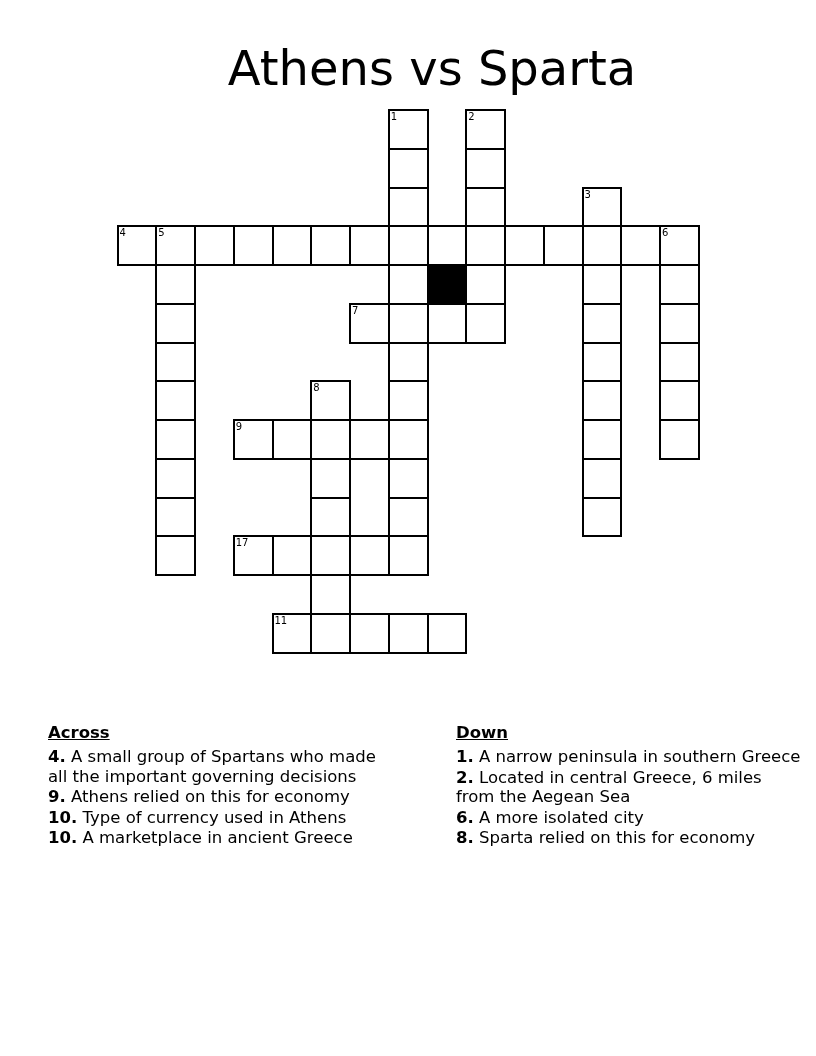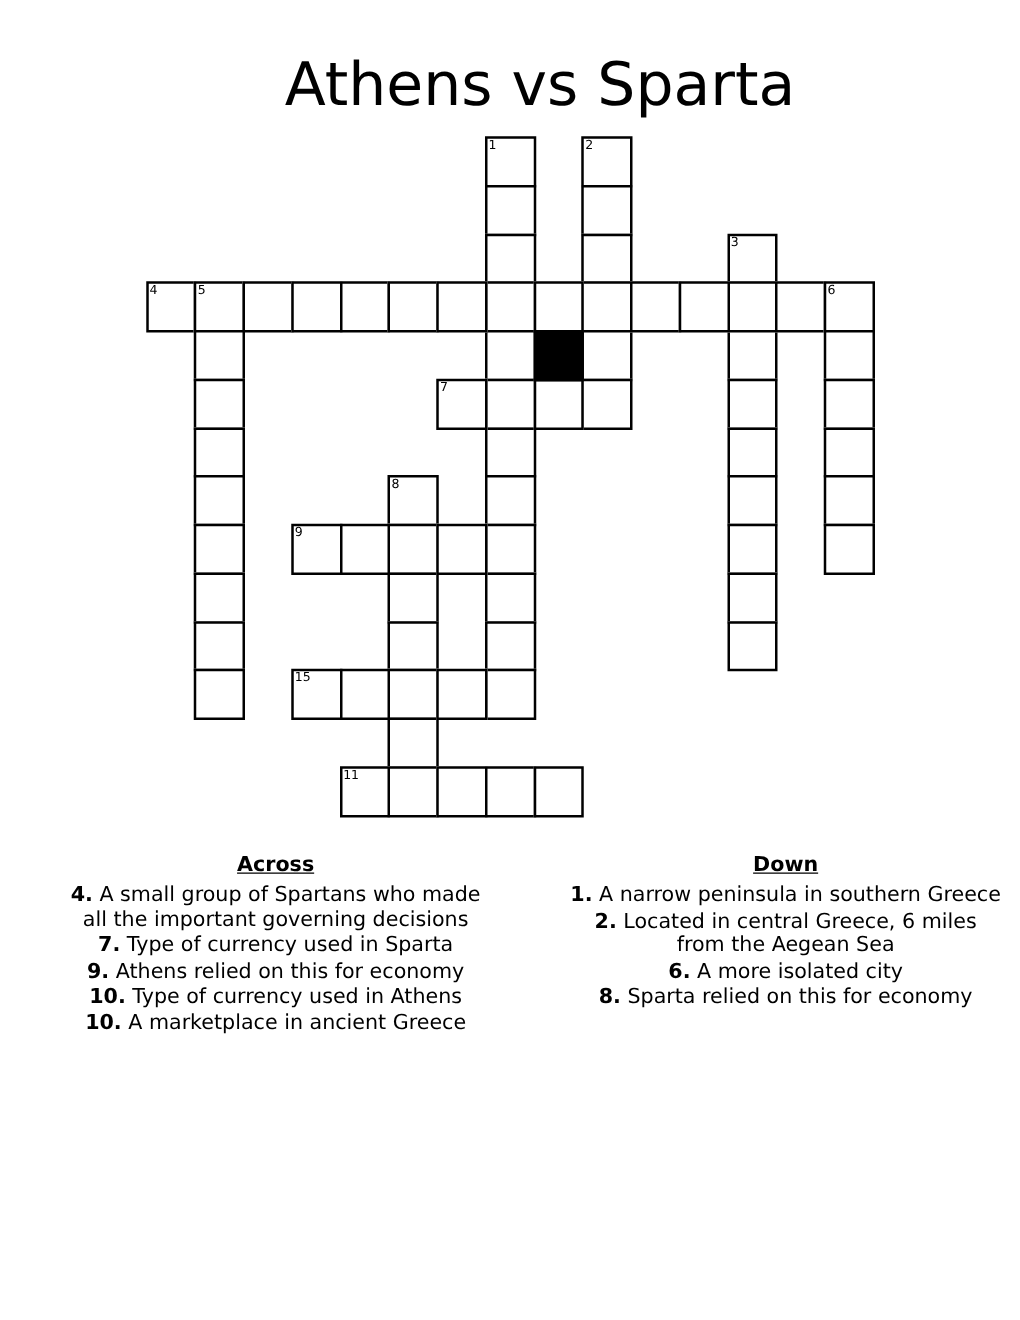--- a/index.html
+++ b/index.html
@@ -49,25 +49,24 @@
     .cell .num {
       position: absolute;
       left: 1px;
       top: 0px;
       font-size: 10px;
       line-height: 12px;
       font-family: "DejaVu Sans", "Liberation Sans", sans-serif;
     }
     .clues {
       position: absolute;
-      top: 682px;
+      top: 723px;
       width: 345px;
       font-size: 16.5px;
       line-height: 19.5px;
-      text-align: center;
     }
     .clues.across { left: 48px; }
     .clues.down { left: 412px; margin-left: 44px; }
     .clues h2 {
       font-size: 16.5px;
       font-weight: bold;
       text-decoration: underline;
       margin: 0 0 4px 0;
       line-height: 20px;
     }
@@ -160,37 +159,36 @@
     <div class="cell" style="left: 310.25px; top: 496.5px; width: 40.75px; height: 40.75px;"></div>
     <div class="cell" style="left: 310.25px; top: 535.25px; width: 40.75px; height: 40.75px;"></div>
     <div class="cell" style="left: 310.25px; top: 574px; width: 40.75px; height: 40.75px;"></div>
     <div class="cell" style="left: 310.25px; top: 612.75px; width: 40.75px; height: 40.75px;"></div>
     <div class="cell" style="left: 232.75px; top: 419px; width: 40.75px; height: 40.75px;">
       <span class="num">9</span>
     </div>
     <div class="cell" style="left: 271.5px; top: 419px; width: 40.75px; height: 40.75px;"></div>
     <div class="cell" style="left: 349px; top: 419px; width: 40.75px; height: 40.75px;"></div>
     <div class="cell" style="left: 232.75px; top: 535.25px; width: 40.75px; height: 40.75px;">
-      <span class="num">15</span>
+      <span class="num">17</span>
     </div>
     <div class="cell" style="left: 271.5px; top: 535.25px; width: 40.75px; height: 40.75px;"></div>
     <div class="cell" style="left: 349px; top: 535.25px; width: 40.75px; height: 40.75px;"></div>
     <div class="cell" style="left: 271.5px; top: 612.75px; width: 40.75px; height: 40.75px;">
       <span class="num">11</span>
     </div>
     <div class="cell" style="left: 349px; top: 612.75px; width: 40.75px; height: 40.75px;"></div>
     <div class="cell" style="left: 387.75px; top: 612.75px; width: 40.75px; height: 40.75px;"></div>
     <div class="cell" style="left: 426.5px; top: 612.75px; width: 40.75px; height: 40.75px;"></div>
     <div class="cell black" style="left: 426.5px; top: 264px; width: 40.75px; height: 40.75px;"></div>
   </div>
 
 <div class="clues across">
   <h2>Across</h2>
   <div class="clue"><span class="n">4.</span> <span>A small group of Spartans who made all the important governing decisions</span></div>
-  <div class="clue"><span class="n">7.</span> <span>Type of currency used in Sparta</span></div>
   <div class="clue"><span class="n">9.</span> <span>Athens relied on this for economy</span></div>
   <div class="clue"><span class="n">10.</span> <span>Type of currency used in Athens</span></div>
   <div class="clue"><span class="n">10.</span> <span>A marketplace in ancient Greece</span></div>
 </div>
 
 <div class="clues down">
   <h2>Down</h2>
   <div class="clue"><span class="n">1.</span> <span>A narrow peninsula in southern Greece</span></div>
   <div class="clue"><span class="n">2.</span> <span>Located in central Greece, 6 miles from the Aegean Sea</span></div>
   <div class="clue"><span class="n">6.</span> <span>A more isolated city</span></div>

